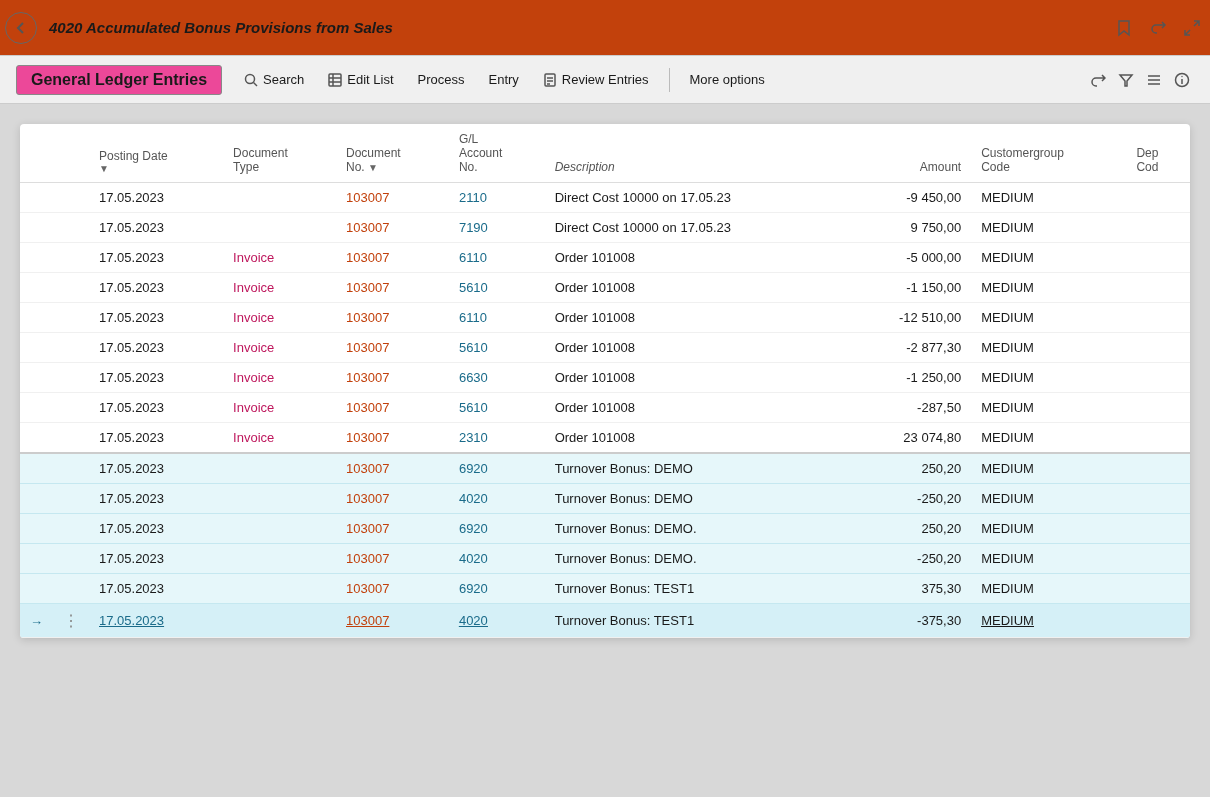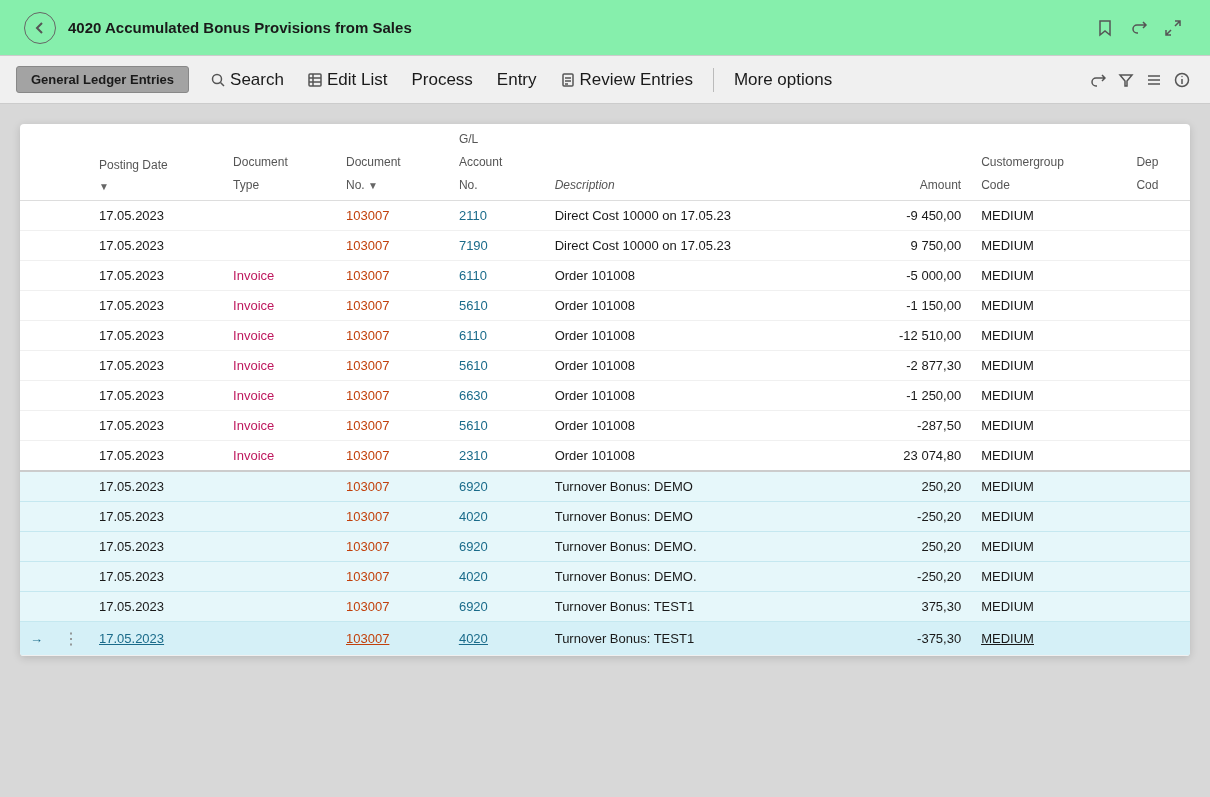--- a/index.html
+++ b/index.html
@@ -9,25 +9,26 @@
       background: #d0d0d0;
       color: #1a1a1a;
       width: 1210px;
       min-height: 797px;
     }
 
     
     .top-bar {
       display: flex;
       align-items: center;
-      padding: 8px 24px;
-      background: #86efac;
+      padding: 8px 5px;
+      background: #c2410c;
       border-bottom: 1px solid #ccc;
       gap: 12px;
       height: 56px;
+      font-style: italic;
     }
     .back-btn {
       width: 32px; height: 32px;
       border: 1.5px solid #666;
       border-radius: 50%;
       display: flex; align-items: center; justify-content: center;
       cursor: pointer;
       background: transparent;
       flex-shrink: 0;
     }
@@ -55,37 +56,37 @@
     .toolbar {
       display: flex;
       align-items: center;
       padding: 6px 16px;
       background: #f0f0f0;
       border-bottom: 1px solid #ccc;
       gap: 4px;
       height: 48px;
     }
     .toolbar-title {
-      background: #a3a3a3;
+      background: #ec4899;
       border: 1.5px solid #888;
       border-radius: 3px;
       padding: 5px 14px;
       font-weight: 600;
-      font-size: 13px;
+      font-size: 16px;
       margin-right: 8px;
     }
     .toolbar-btn {
       display: flex;
       align-items: center;
       gap: 5px;
       padding: 5px 10px;
       background: none;
       border: none;
       cursor: pointer;
-      font-size: 17px;
+      font-size: 13px;
       color: #1a1a1a;
       border-radius: 3px;
     }
     .toolbar-separator {
       width: 1px;
       height: 24px;
       background: #bbb;
       margin: 0 6px;
     }
     .toolbar-right {
@@ -124,21 +125,21 @@
       text-align: left;
       font-weight: 400;
       color: #555;
       font-size: 12px;
       white-space: nowrap;
       vertical-align: bottom;
     }
     th .col-header {
       display: flex;
       flex-direction: column;
-      gap: 9px;
+      gap: 0;
     }
     th .filter-icon {
       color: #666;
       font-size: 10px;
     }
 
     td {
       padding: 7px 10px;
       font-size: 13px;
       border-bottom: 1px solid #f0f0f0;

